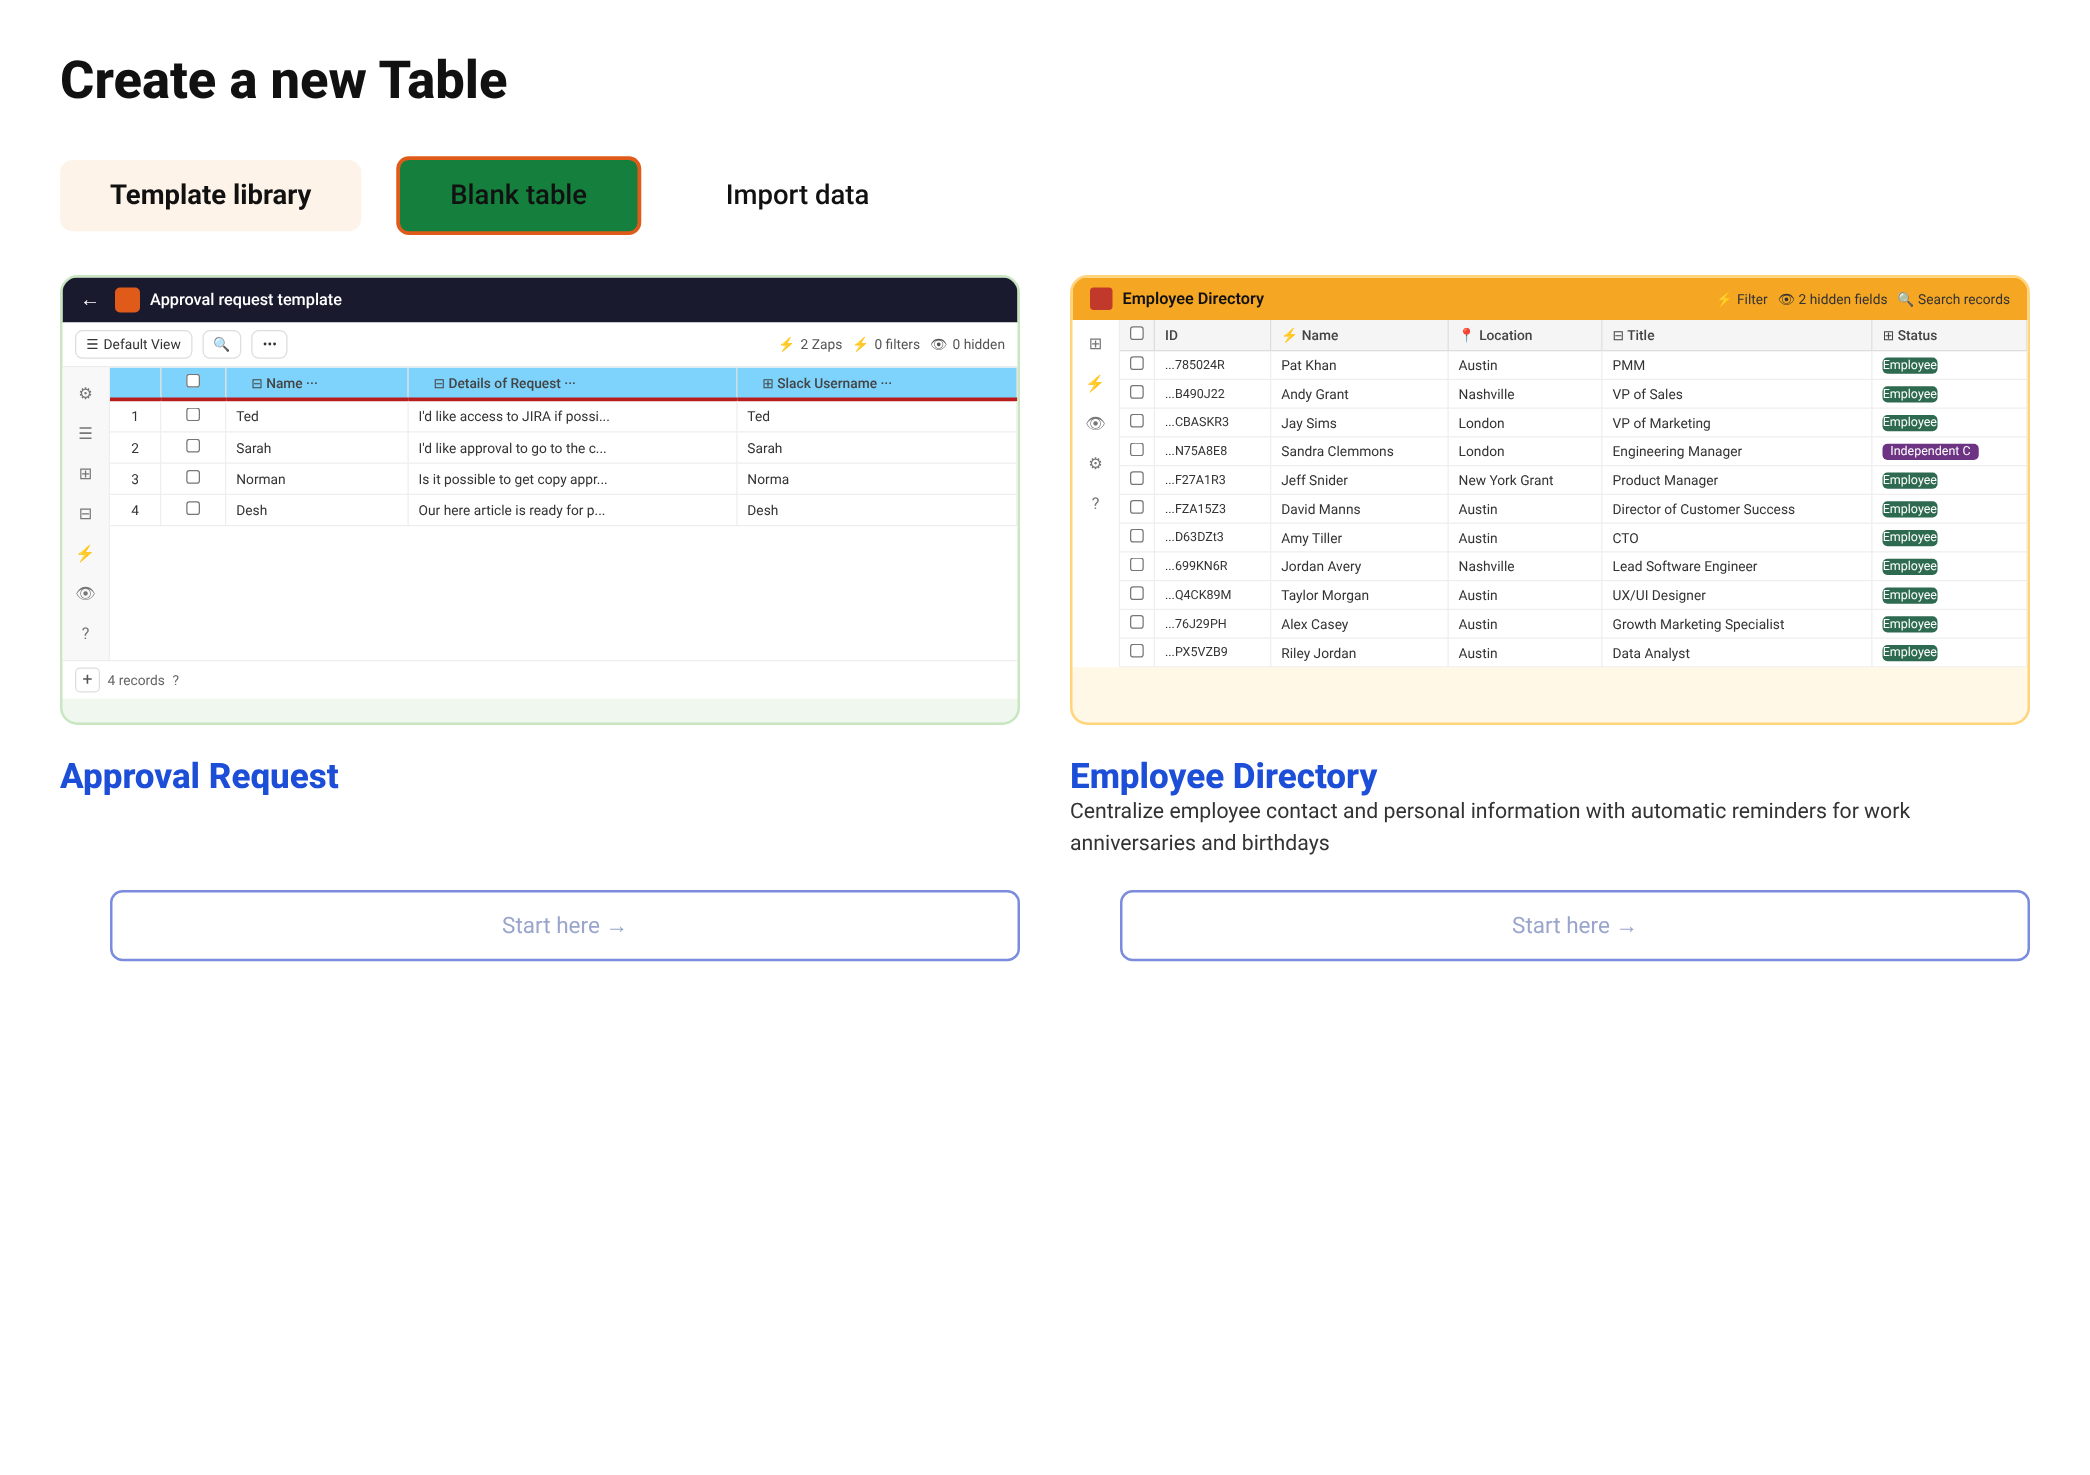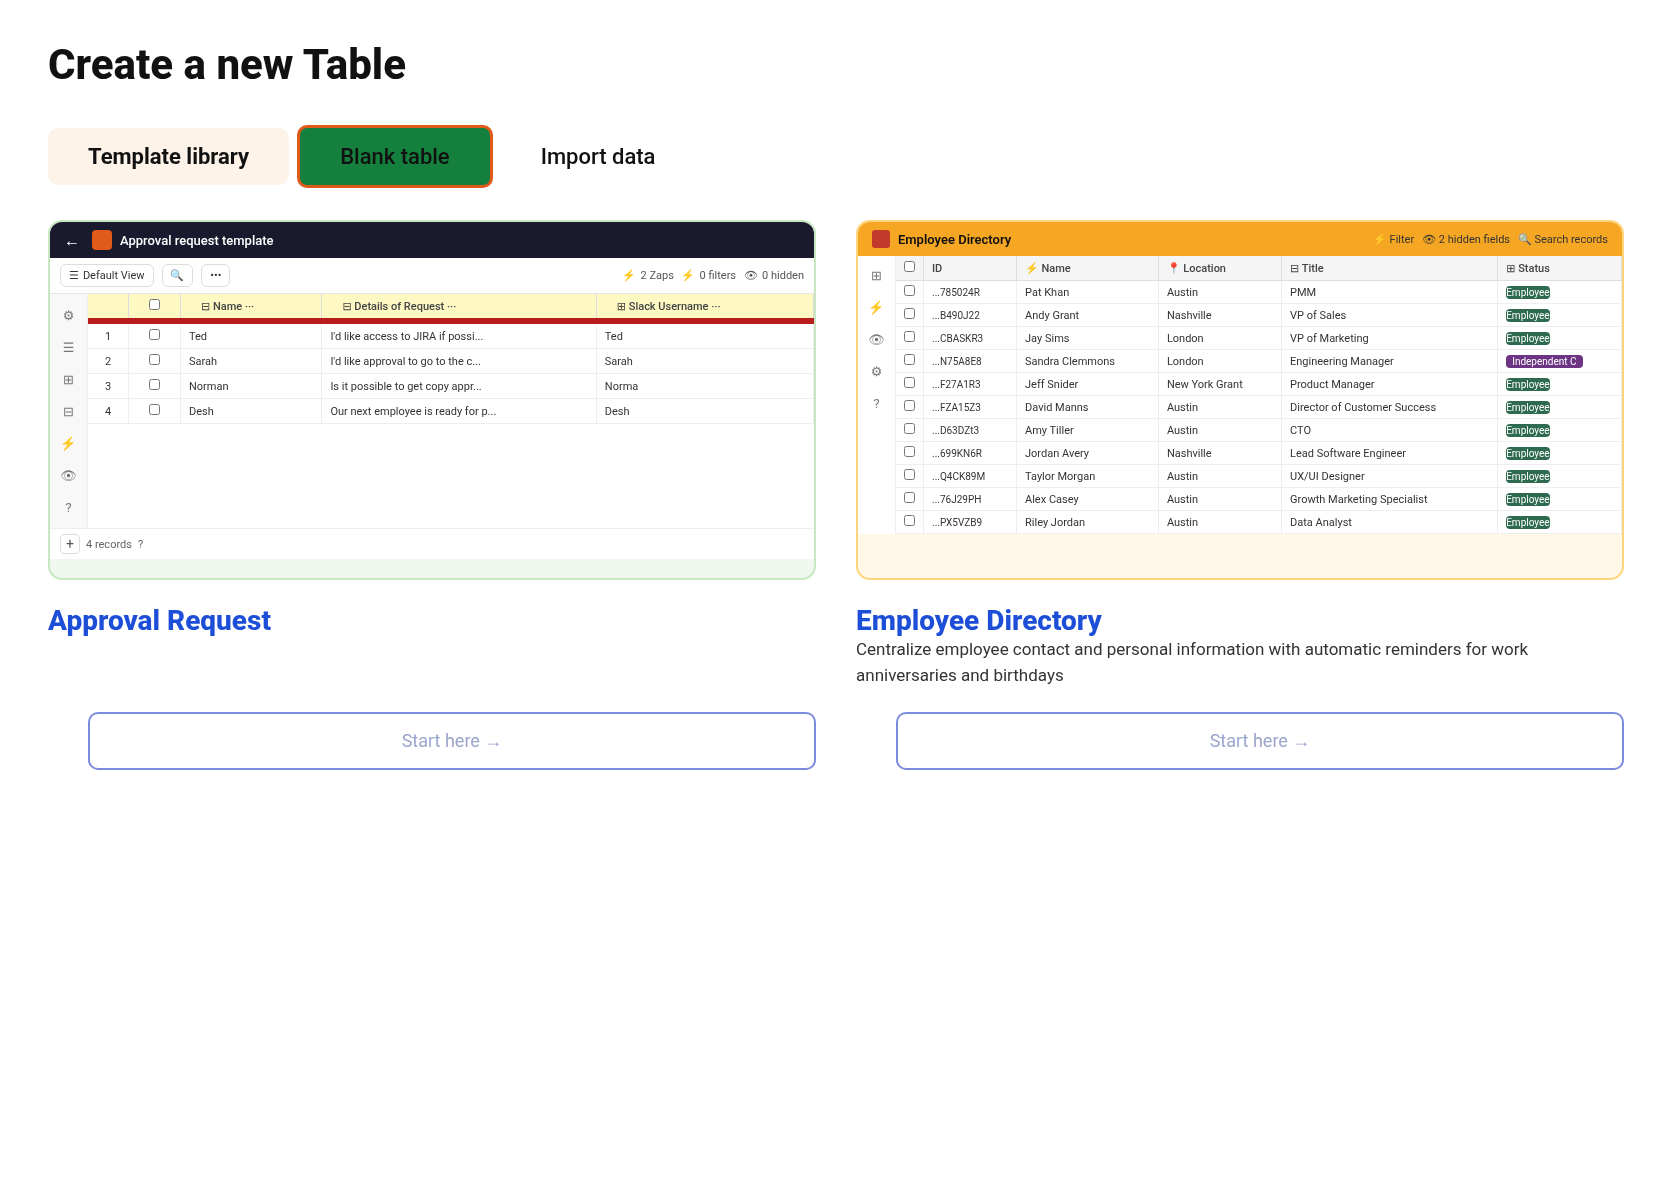--- a/index.html
+++ b/index.html
@@ -12,21 +12,21 @@
 
     .page-title {
       font-size: 42px;
       font-weight: 800;
       color: #111;
       margin-bottom: 36px;
     }
 
     .tab-row {
       display: flex;
-      gap: 8px;
+      gap: 28px;
       margin-bottom: 32px;
       align-items: center;
     }
 
     .tab-item {
       padding: 16px 40px;
       border-radius: 10px;
       font-size: 22px;
       cursor: pointer;
     }
@@ -174,22 +174,22 @@
       overflow: hidden;
     }
 
     .approval-table {
       width: 100%;
       border-collapse: collapse;
       font-size: 11px;
     }
 
     .approval-table th {
-      background: #fef9c3;
-      border-bottom: 6px solid #b91c1c;
+      background: #7dd3fc;
+      border-bottom: 3px solid #b91c1c;
       border-right: 1px solid #ddd;
       padding: 5px 20px;
       font-weight: 500;
       color: #444;
       text-align: left;
     }
 
     .approval-table td {
       border-bottom: 1px solid #eee;
       border-right: 1px solid #eee;
@@ -453,21 +453,21 @@
     <td class="row-num">3</td>
     <td class="checkbox-col"><input type="checkbox" style=""></td>
     <td>Norman</td>
     <td>Is it possible to get copy appr...</td>
     <td>Norma</td>
   </tr>
                 <tr>
     <td class="row-num">4</td>
     <td class="checkbox-col"><input type="checkbox" style=""></td>
     <td>Desh</td>
-    <td>Our next employee is ready for p...</td>
+    <td>Our here article is ready for p...</td>
     <td>Desh</td>
   </tr>
               </tbody>
           </table>
         </div>
       </div>
 
       <div class="approval-footer">
         <div class="add-row-btn">+</div>
         <span>4 records</span>

